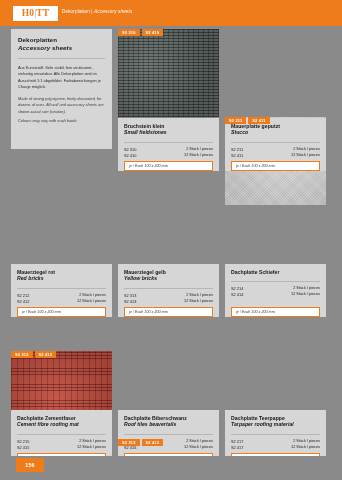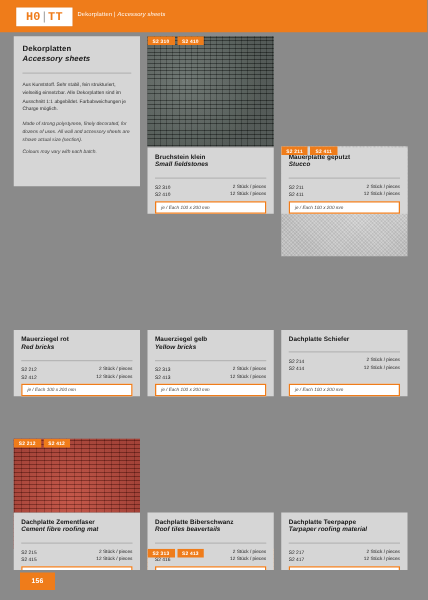--- a/index.html
+++ b/index.html
@@ -16,21 +16,21 @@
     position:absolute;left:0;top:0;width:342px;height:26px;
     background:#ef7c1a;
   }
   .logo{
     position:absolute;left:13px;top:6px;width:45px;height:15px;
     background:#ffffff;display:flex;align-items:center;justify-content:center;
     box-shadow:0 0 0 0.5px rgba(0,0,0,.05);
   }
   .logo-text{
     font-size:9.5px;font-weight:bold;color:#ef7c1a;letter-spacing:.2px;
-    font-family:Liberation Mono, monospace;line-height:1;
+    font-family:Liberation Serif, serif;line-height:1;
   }
   .logo-text .bar{color:#9a9a9a;font-weight:normal;}
   .breadcrumb{
     position:absolute;left:62px;top:9px;
     font-size:4.6px;color:#ffffff;letter-spacing:.15px;white-space:nowrap;
   }
   .breadcrumb .en{font-style:italic;}
 
   
   .body{position:absolute;left:0;top:26px;width:342px;height:430px;background:#8a8a8a;}

